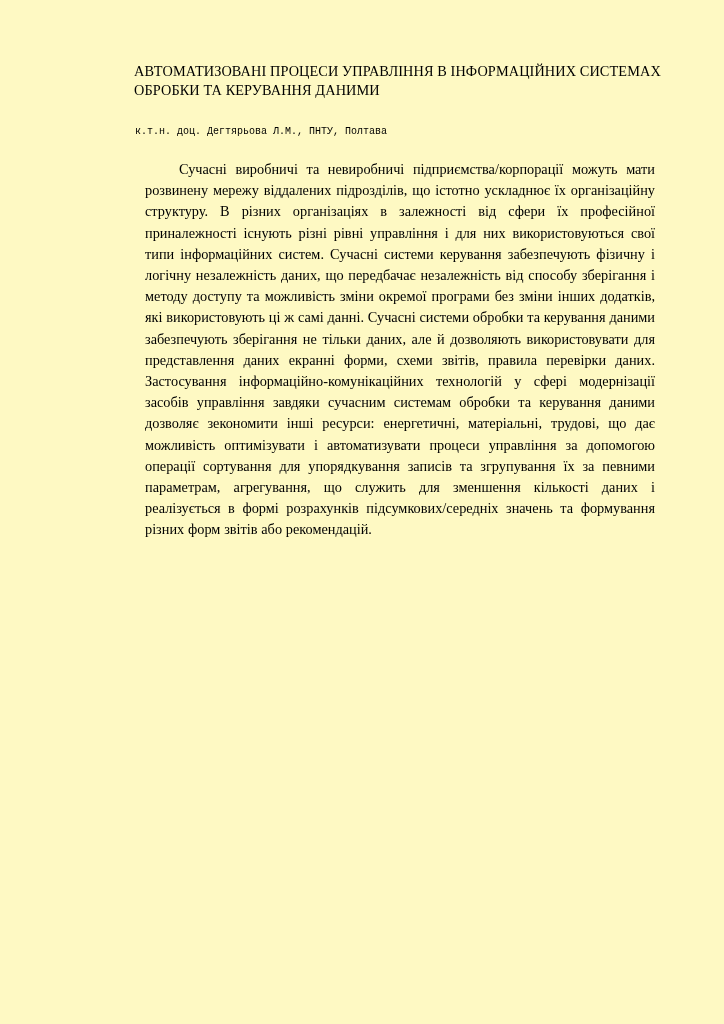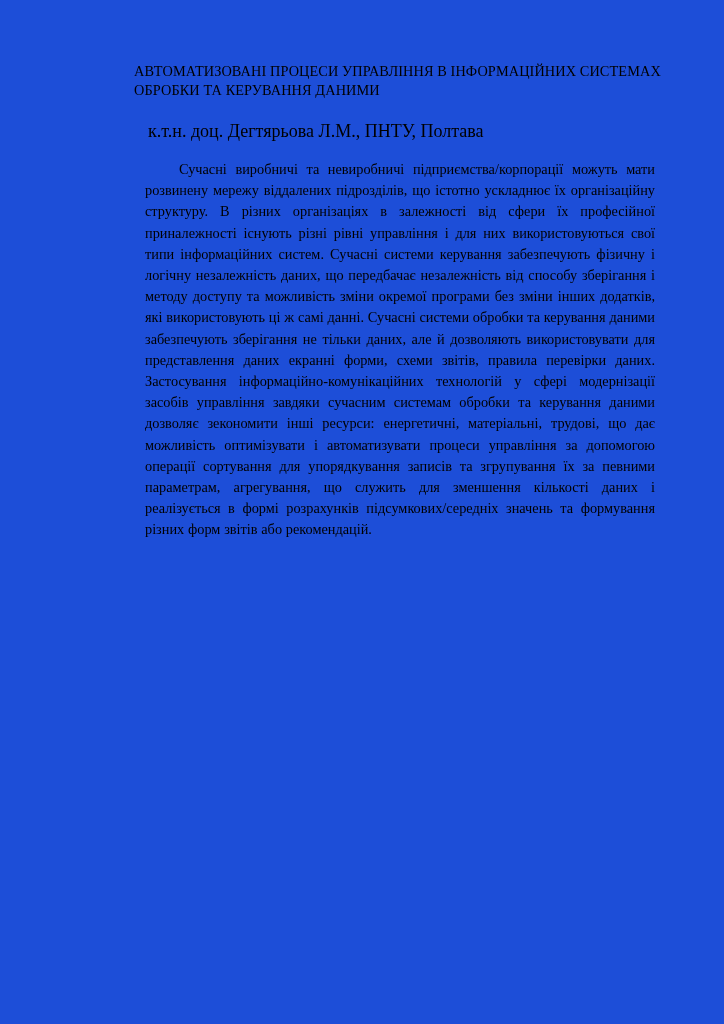--- a/index.html
+++ b/index.html
@@ -13,36 +13,37 @@
     height: 1024px;
     overflow: hidden;
     font-family: "Liberation Serif", "DejaVu Serif", serif;
     color: #000000;
   }
   .page {
     box-sizing: border-box;
     width: 724px;
     height: 1024px;
     padding: 62px 58px 40px 134px;
-    background: #1d4ed8;
+    background: #fef9c3;
   }
   .doc-title {
     font-size: 14.3px;
     line-height: 19px;
     text-align: left;
     margin: 0 0 22px 0;
     font-weight: normal;
     letter-spacing: 0.1px;
     max-width: 530px;
   }
   .byline {
-    font-size: 18px;
+    font-size: 10px;
     line-height: 19px;
-    margin: 0 0 18px 14px;
+    margin: 0 0 18px 1px;
     padding-left: 0px;
+    font-family: Liberation Mono, monospace;
   }
   .body-text {
     font-size: 14.3px;
     line-height: 21.2px;
     text-align: justify;
     text-justify: inter-word;
     text-indent: 34px;
     margin: 11px;
     max-width: 530px;
     word-spacing: 0.2px;

